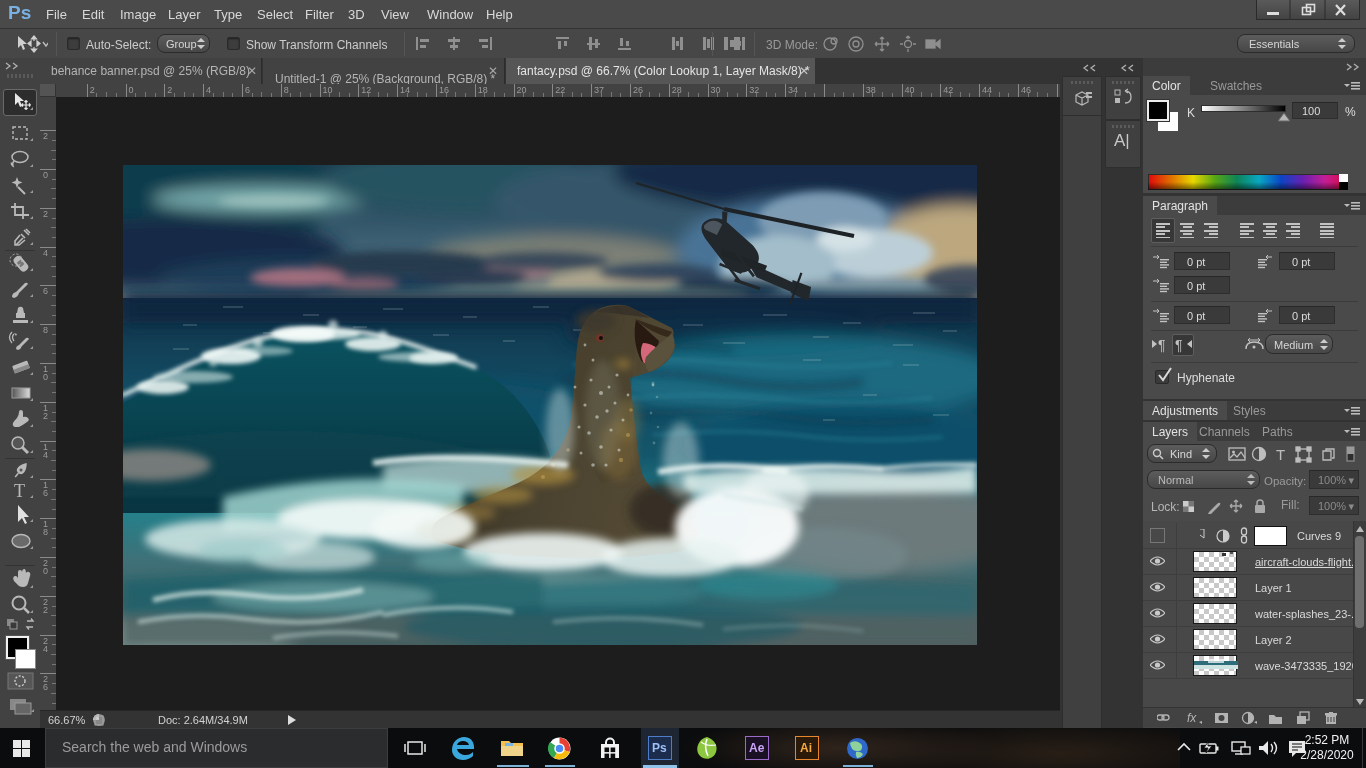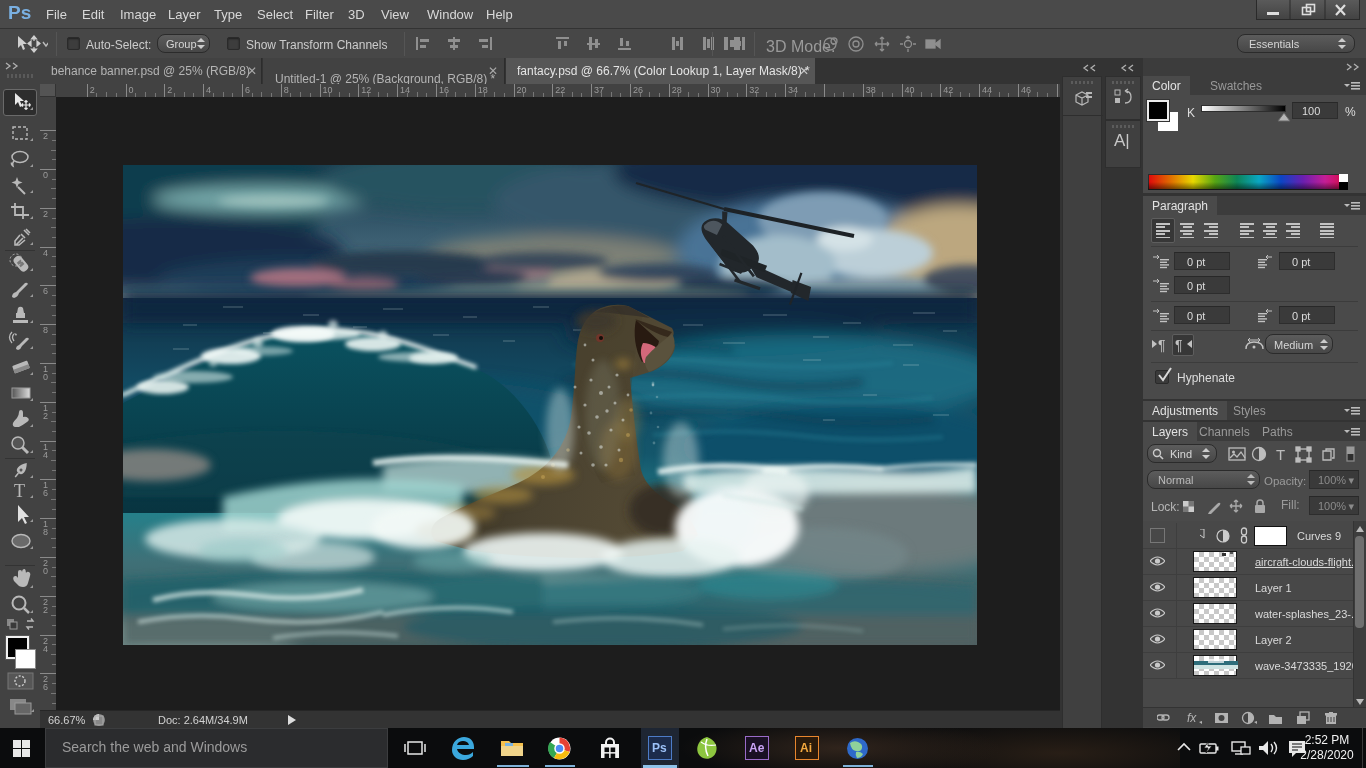--- a/index.html
+++ b/index.html
@@ -122,21 +122,21 @@
         <rect x="5" y="6" width="4" height="5"></rect>
       </g>
   </svg>
   <span class="ob-sep" style="left:712px"></span>
   <svg class="abs gi" style="left:722px;top:6px" width="24" height="18" fill="#8f8f8f">
     <rect x="2" y="2" width="4" height="13"></rect>
       <rect x="8" y="5" width="4" height="7"></rect>
       <rect x="14" y="2" width="4" height="13"></rect>
   </svg>
   <span class="ob-sep" style="left:754px"></span>
-  <span class="abs" style="left:766px;top:9px;font-size:16px;color:#9a9a9a">3D Mode:</span>
+  <span class="abs" style="left:766px;top:9px;font-size:12px;color:#9a9a9a">3D Mode:</span>
   <svg class="abs gi" style="left:820px;top:5px" width="130" height="20" fill="none" stroke="#8f8f8f" stroke-width="1.3">
     <circle cx="10" cy="10" r="6"></circle>
       <circle cx="14" cy="7" r="3"></circle>
     <circle cx="36" cy="10" r="7"></circle>
       <circle cx="36" cy="10" r="3"></circle>
     <g transform="translate(62,10)">
         <path d="M0,-7 L0,7 M-7,0 L7,0 M0,-7 l-2,2 M0,-7 l2,2 M0,7 l-2,-2 M0,7 l2,-2 M-7,0 l2,-2 M-7,0 l2,2 M7,0 l-2,-2 M7,0 l-2,2"></path>
       </g>
     <g transform="translate(88,10)">
         <circle cx="0" cy="0" r="3.5"></circle>

